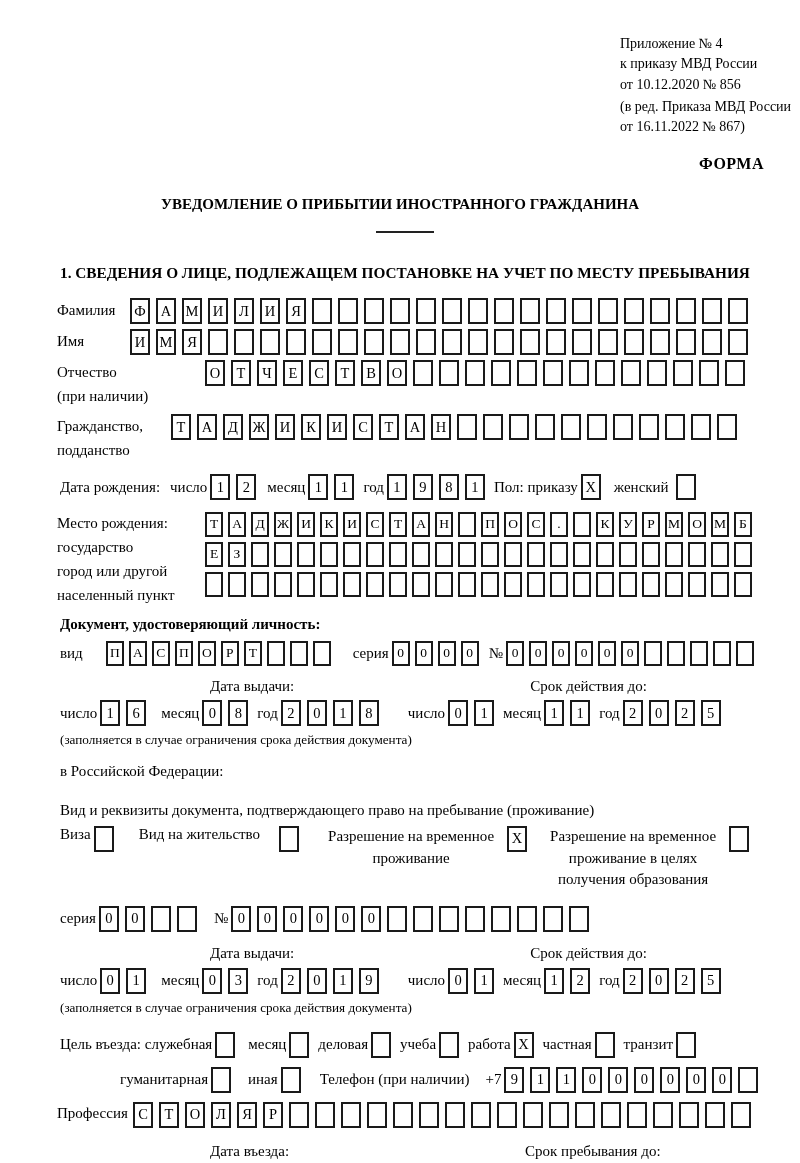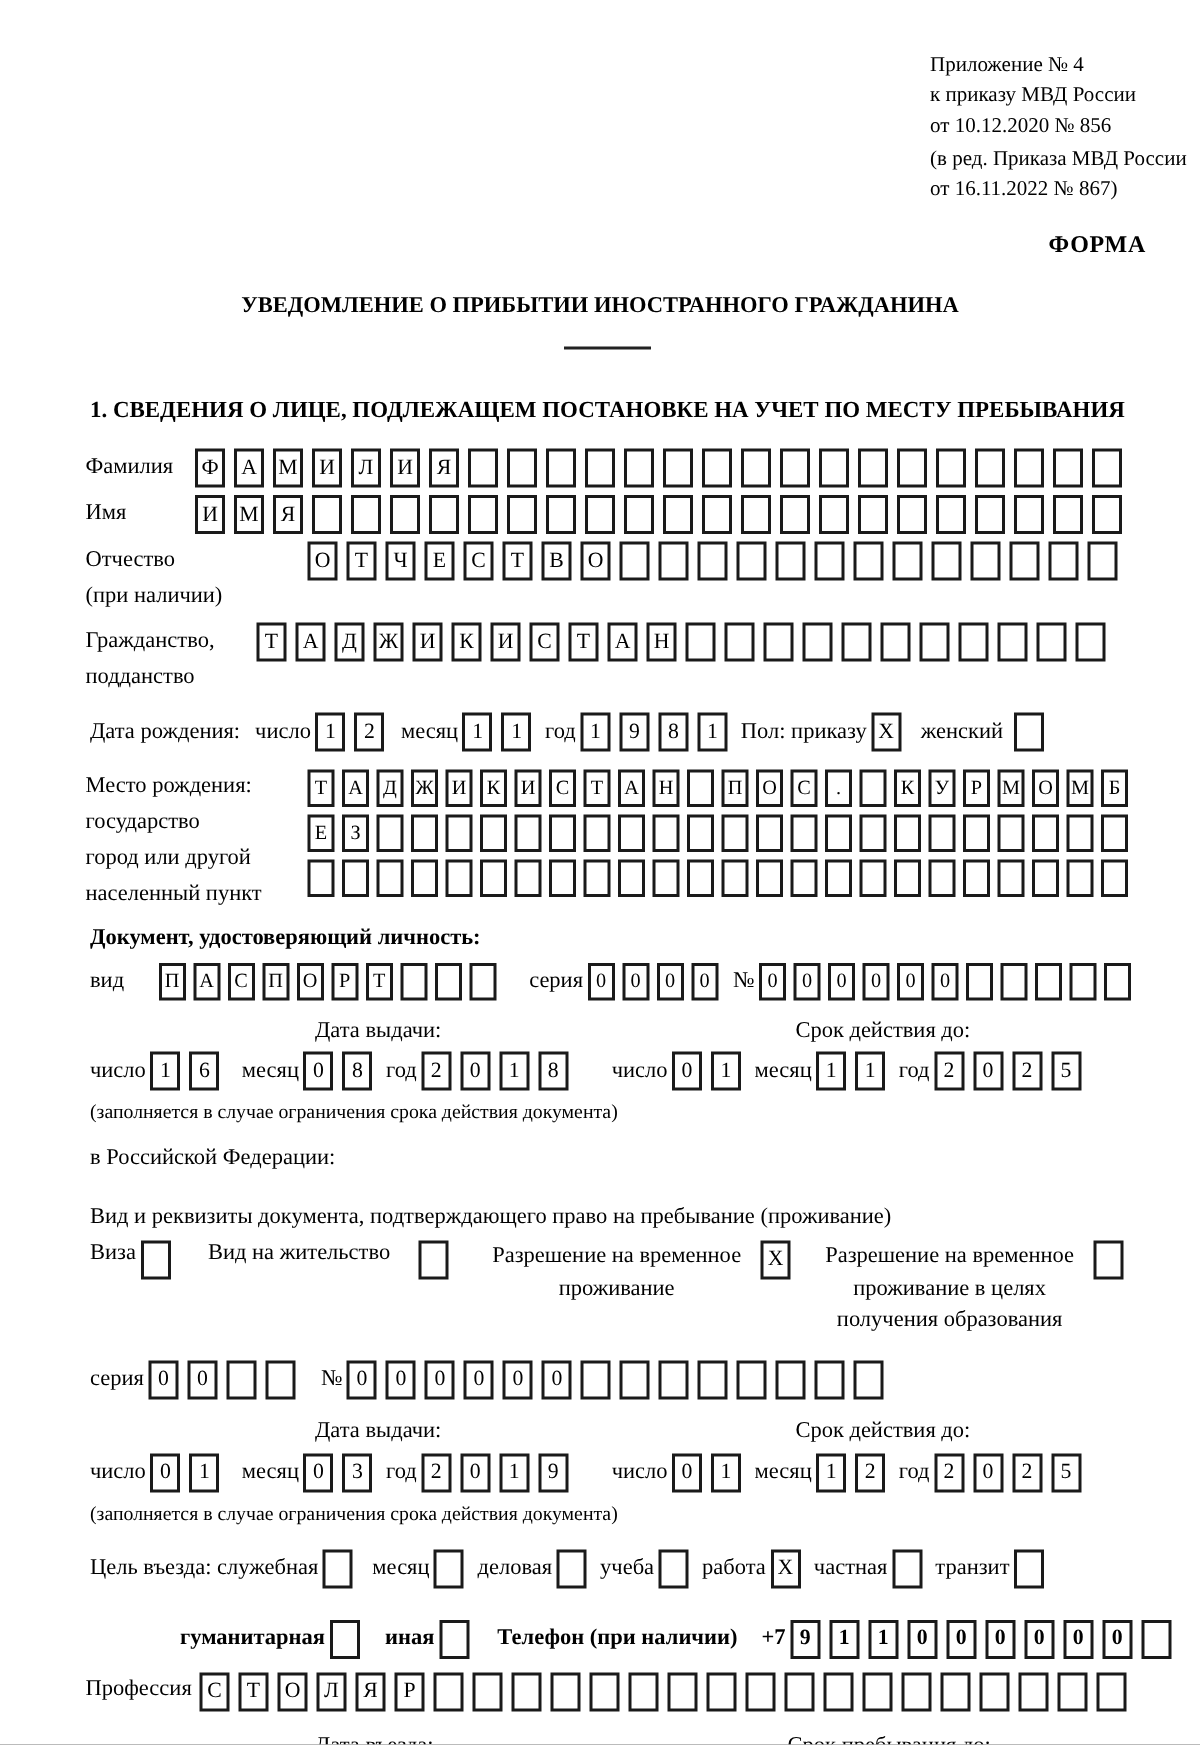--- a/index.html
+++ b/index.html
@@ -528,21 +528,21 @@
             <span class="cbox"></span>
             <span class="ftext">работа</span>
             <span class="cbox">X</span>
             <span class="ftext">частная</span>
             <span class="cbox"></span>
             <span class="ftext">транзит</span>
             <span class="cbox"></span>
           </div>
         </div>
       </div>
-      <div class="frow" style="margin-top: 20px; font-weight: bold;">
+      <div class="frow" style="margin-top: 8px;">
         <div class="fbody">
           <div class="fline">
             <span class="gap" style="width: 60px;"></span>
             <span class="ftext">гуманитарная</span>
             <span class="cbox"></span>
             <span class="gap" style="width: 8px;"></span>
             <span class="ftext">иная</span>
             <span class="cbox"></span>
             <span class="gap" style="width: 10px;"></span>
             <span class="ftext">Телефон (при наличии)</span>

